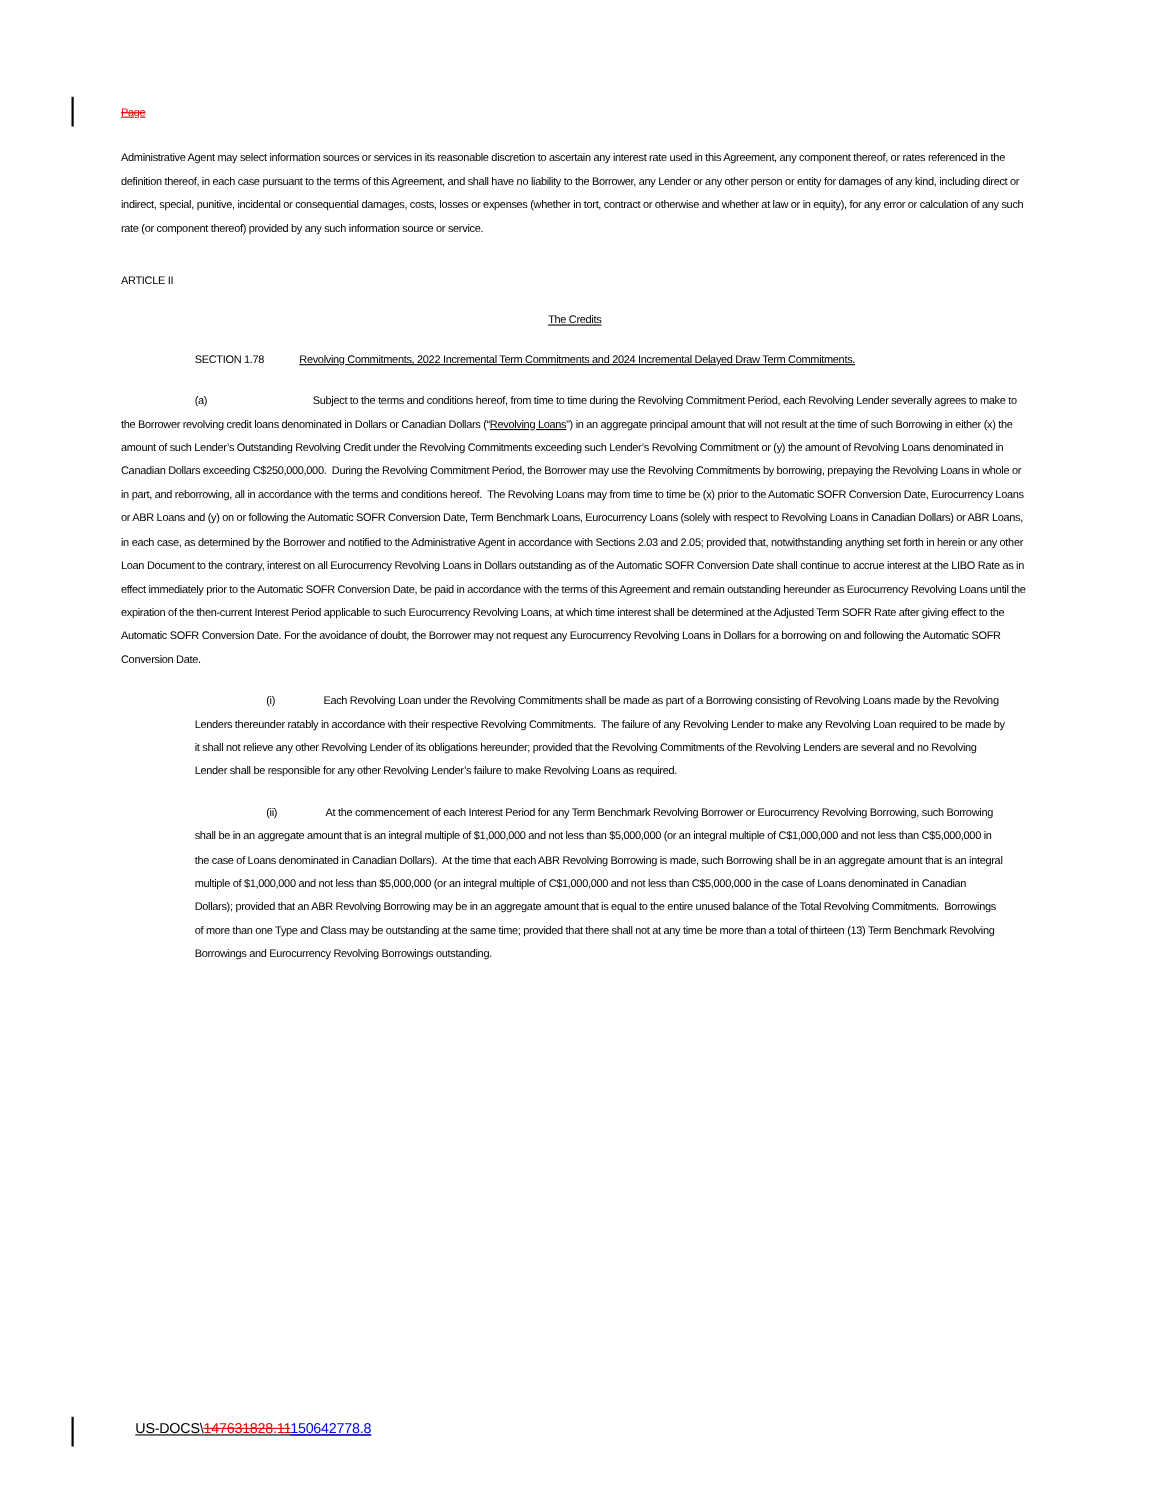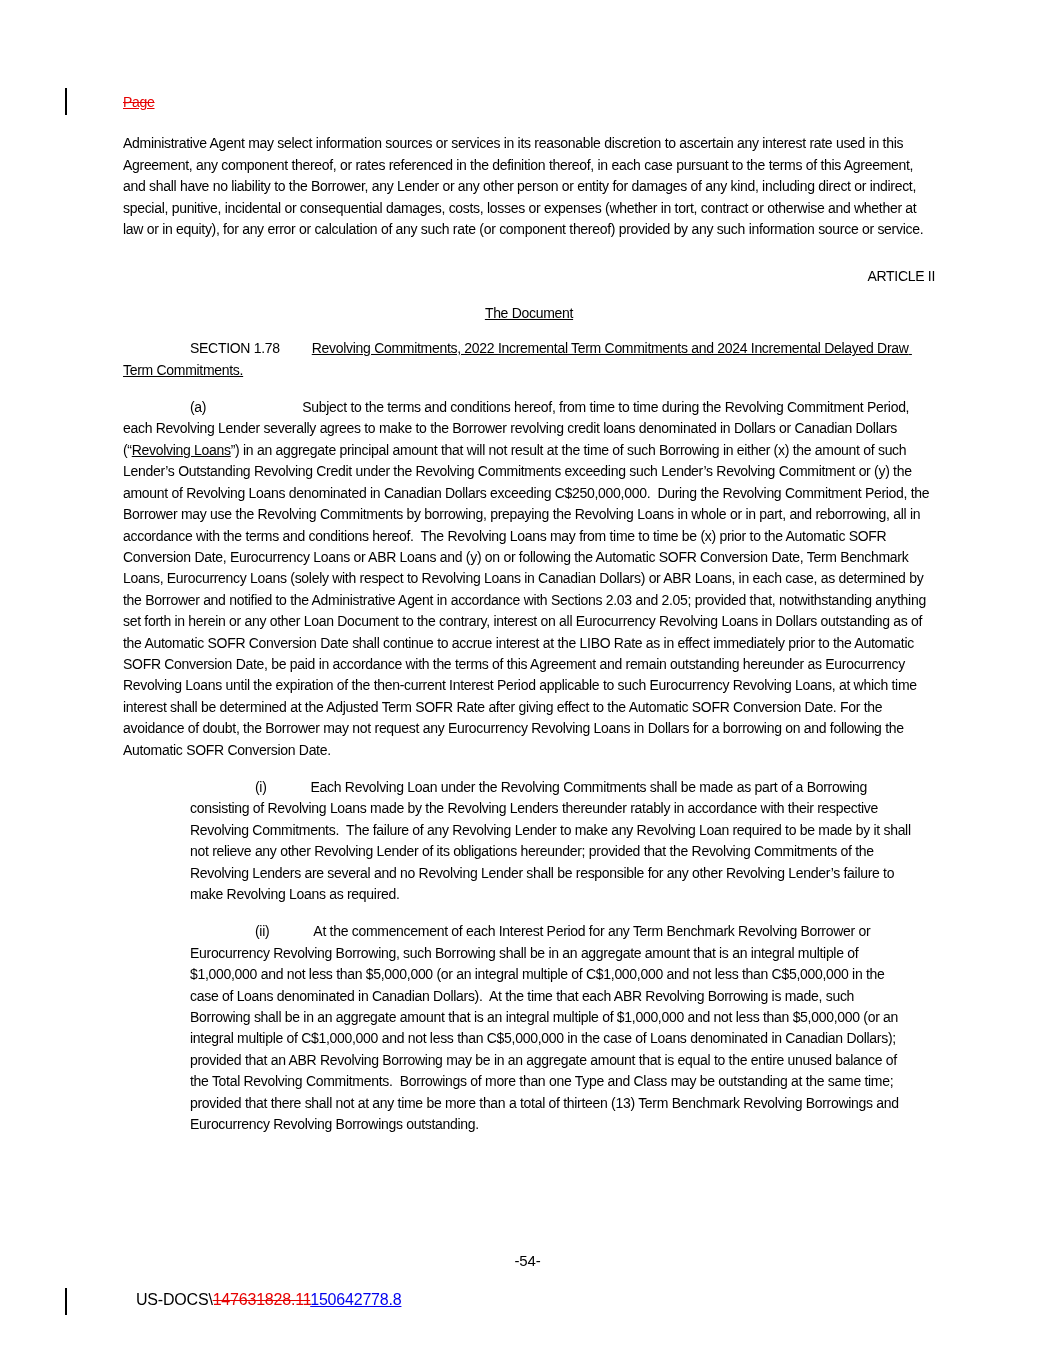--- a/index.html
+++ b/index.html
@@ -10,29 +10,29 @@
     color: #000000;
     overflow: hidden;
   }
   .page {
     position: relative;
     width: 1055px; height: 1365px;
     background: #ffffff;
   }
   .content {
     position: absolute;
-    left: 123px; right: 120px; top: 92px;
-    font-size: 14px;
+    left: 110px; right: 120px; top: 92px;
+    font-size: 10px;
     line-height: 21.4px;
     letter-spacing: -0.3px;
   }
   .header-line { text-align: right; margin: 0; }
   .para { margin: 0; white-space: pre-wrap; text-align: left; }
   .p-cont { margin-top: 20px; }
-  .h-article { margin-top: 26px; text-align: right; white-space: normal; }
+  .h-article { margin-top: 26px; text-align: left; white-space: normal; }
   .h-credits { margin-top: 15px; text-align: center; white-space: normal; }
   .h-section { margin-top: 14px; text-indent: 67px; }
   .p-a { margin-top: 16px; text-indent: 67px; }
   .p-sub { margin-top: 16px; margin-left: 67px; margin-right: 20px; text-indent: 65px; }
 
   .run-u { text-decoration: underline; }
   .run-i { }
   .run-del { color: var(--color-deleted, #e60000); text-decoration: line-through; }
   .run-del-u { color: var(--color-deleted, #e60000); text-decoration: underline line-through; }
   .run-ins { color: var(--color-inserted, #0000ee); text-decoration: underline; }
@@ -47,49 +47,48 @@
   }
   .rev-bar-top { top: 88px; }
   .rev-bar-bottom { top: 1288px; }
 
   .footer-page {
     position: absolute; left: 0; right: 0; top: 1252px;
     text-align: center;
     font-size: 15px; letter-spacing: -0.2px;
   }
   .footer-doc {
-    position: absolute; left: 136px; top: 1291px;
-    font-size: 16px; letter-spacing: -0.2px;
+    position: absolute; left: 123px; top: 1291px;
+    font-size: 13px; letter-spacing: -0.2px; text-decoration: underline;
   }
 </style>
 </head>
 <body>
 
 <div class="page">
 
   <div class="rev-bar rev-bar-top"></div>
   <div class="rev-bar rev-bar-bottom"></div>
 
   <div class="content">
 
     <p class="para header-line"><span class="run-del-u">Page</span></p>
 
     <p class="para p-cont"><span>Administrative Agent may select information sources or services in its reasonable discretion to ascertain any interest rate used in this Agreement, any component thereof, or rates referenced in the definition thereof, in each case pursuant to the terms of this Agreement, and shall have no liability to the Borrower, any Lender or any other person or entity for damages of any kind, including direct or indirect, special, punitive, incidental or consequential damages, costs, losses or expenses (whether in tort, contract or otherwise and whether at law or in equity), for any error or calculation of any such rate (or component thereof) provided by any such information source or service.</span></p>
 
     <p class="para h-article">ARTICLE II</p>
 
-    <p class="para h-credits"><span class="run-u">The Document</span></p>
+    <p class="para h-credits"><span class="run-u">The Credits</span></p>
 
     <p class="para h-section"><span>SECTION 1.78</span><span class="run-tab-sm"></span><span class="run-u">Revolving Commitments, 2022 Incremental Term Commitments and 2024 Incremental Delayed Draw Term Commitments.</span></p>
 
     <p class="para p-a"><span>(a)</span><span class="run-tab-lg"></span><span>Subject to the terms and conditions hereof, from time to time during the Revolving Commitment Period, each Revolving Lender severally agrees to make to the Borrower revolving credit loans denominated in Dollars or Canadian Dollars (“</span><span class="run-u">Revolving Loans</span><span>”) in an aggregate principal amount that will not result at the time of such Borrowing in either (x) the amount of such Lender’s Outstanding Revolving Credit under the Revolving Commitments exceeding such Lender’s Revolving Commitment or (y) the amount of Revolving Loans denominated in Canadian Dollars exceeding C$250,000,000.  During the Revolving Commitment Period, the Borrower may use the Revolving Commitments by borrowing, prepaying the Revolving Loans in whole or in part, and reborrowing, all in accordance with the terms and conditions hereof.  The Revolving Loans may from time to time be (x) prior to the Automatic SOFR Conversion Date, Eurocurrency Loans or ABR Loans and (y) on or following the Automatic SOFR Conversion Date, Term Benchmark Loans, Eurocurrency Loans (solely with respect to Revolving Loans in Canadian Dollars) or ABR Loans, in each case, as determined by the Borrower and notified to the Administrative Agent in accordance with Sections 2.03 and 2.05; </span><span class="run-i">provided</span><span> that, notwithstanding anything set forth in herein or any other Loan Document to the contrary, interest on all Eurocurrency Revolving Loans in Dollars outstanding as of the Automatic SOFR Conversion Date shall continue to accrue interest at the LIBO Rate as in effect immediately prior to the Automatic SOFR Conversion Date, be paid in accordance with the terms of this Agreement and remain outstanding hereunder as Eurocurrency Revolving Loans until the expiration of the then-current Interest Period applicable to such Eurocurrency Revolving Loans, at which time interest shall be determined at the Adjusted Term SOFR Rate after giving effect to the Automatic SOFR Conversion Date. For the avoidance of doubt, the Borrower may not request any Eurocurrency Revolving Loans in Dollars for a borrowing on and following the Automatic SOFR Conversion Date.</span></p>
 
     <p class="para p-sub"><span>(i)</span><span class="run-tab"></span><span>Each Revolving Loan under the Revolving Commitments shall be made as part of a Borrowing consisting of Revolving Loans made by the Revolving Lenders thereunder ratably in accordance with their respective Revolving Commitments.  The failure of any Revolving Lender to make any Revolving Loan required to be made by it shall not relieve any other Revolving Lender of its obligations hereunder; </span><span class="run-i">provided</span><span> that the Revolving Commitments of the Revolving Lenders are several and no Revolving Lender shall be responsible for any other Revolving Lender’s failure to make Revolving Loans as required.</span></p>
 
     <p class="para p-sub"><span>(ii)</span><span class="run-tab"></span><span>At the commencement of each Interest Period for any Term Benchmark Revolving Borrower or Eurocurrency Revolving Borrowing, such Borrowing shall be in an aggregate amount that is an integral multiple of $1,000,000 and not less than $5,000,000 (or an integral multiple of C$1,000,000 and not less than C$5,000,000 in the case of Loans denominated in Canadian Dollars).  At the time that each ABR Revolving Borrowing is made, such Borrowing shall be in an aggregate amount that is an integral multiple of $1,000,000 and not less than $5,000,000 (or an integral multiple of C$1,000,000 and not less than C$5,000,000 in the case of Loans denominated in Canadian Dollars); </span><span class="run-i">provided</span><span> that an ABR Revolving Borrowing may be in an aggregate amount that is equal to the entire unused balance of the Total Revolving Commitments.  Borrowings of more than one Type and Class may be outstanding at the same time; </span><span class="run-i">provided</span><span> that there shall not at any time be more than a total of thirteen (13) Term Benchmark Revolving Borrowings and Eurocurrency Revolving Borrowings outstanding.</span></p>
 
   </div>
 
-  <div class="footer-page">-54-</div>
 
   <div class="footer-doc"><span>US-DOCS\</span><span class="run-del">147631828.11</span><span class="run-ins">150642778.8</span></div>
 
 </div>
 
 </body></html>

